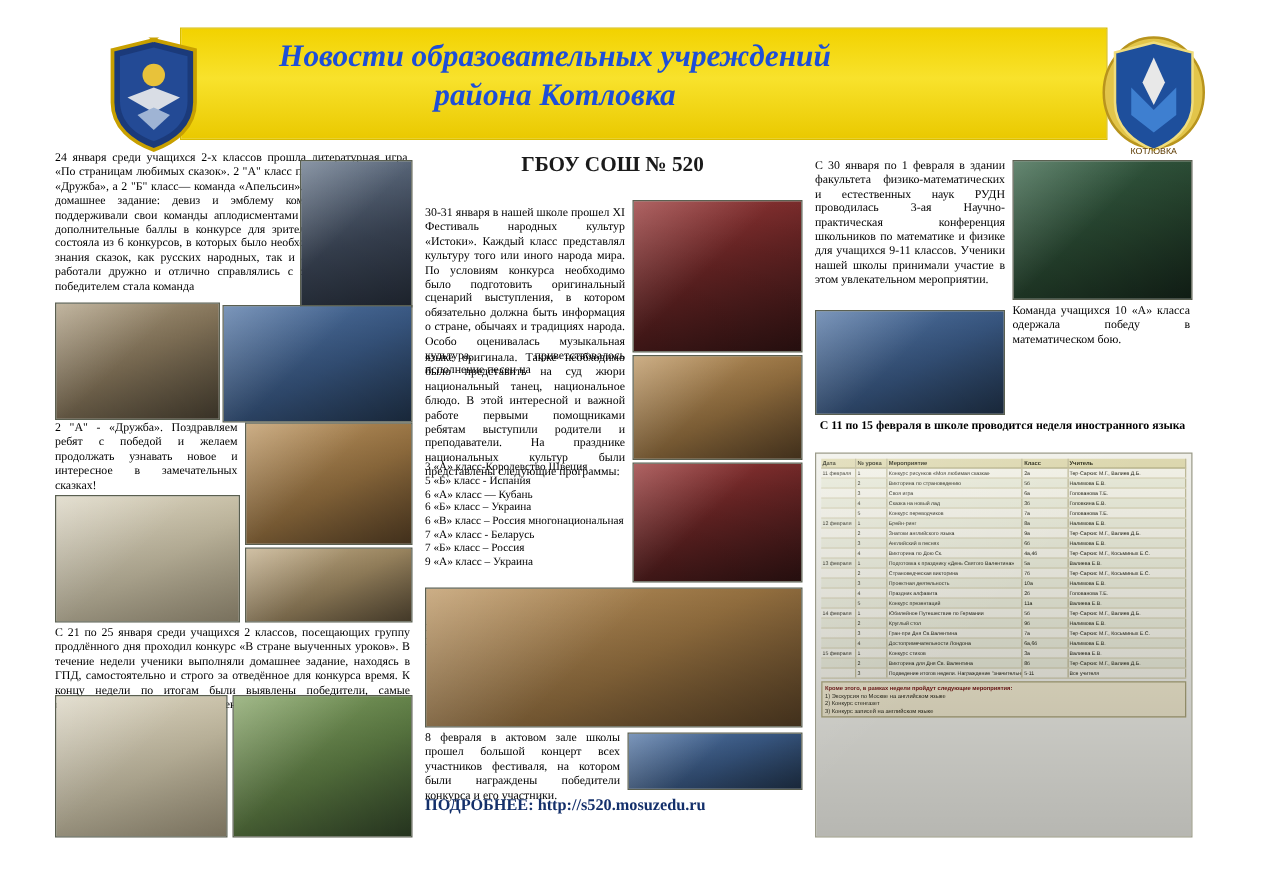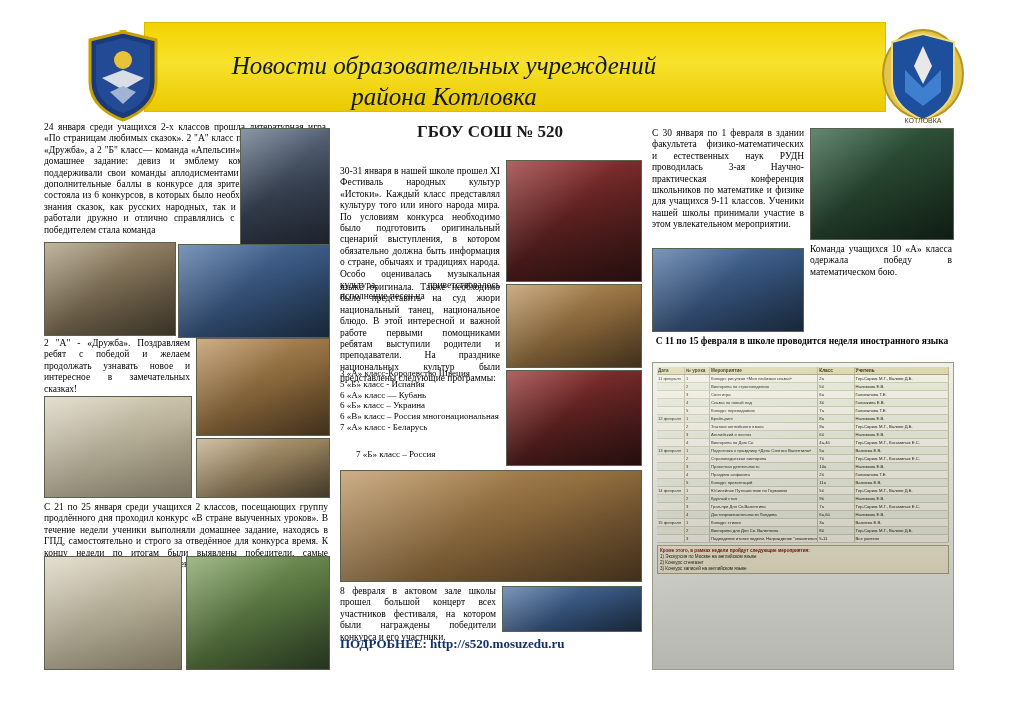--- a/index.html
+++ b/index.html
@@ -30,29 +30,29 @@
     left: 120px;
     top: 0px;
     width: 740px;
     height: 88px;
     background: linear-gradient(to bottom, #f2d200 0%, #f8e22c 45%, #eac900 100%);
     border: 1px solid #d9bd00;
   }
   .header-title {
     position: absolute;
     left: 140px;
-    top: 28px;
+    top: 8px;
     width: 560px;
     text-align: center;
     font-family: "Liberation Serif", serif;
     font-style: italic;
-    font-weight: normal;
+    font-weight: bold;
     font-size: 25px;
     line-height: 31px;
-    color: #0f172a;
+    color: #1d4ed8;
   }
   .header-date {
     position: absolute;
     left: 715px;
     top: 37px;
     width: 140px;
     text-align: center;
     font-family: "Liberation Serif", serif;
     font-weight: bold;
     font-size: 18px;
@@ -258,21 +258,21 @@
 
   <div class="photo ph-warm" style="position:absolute;left:506px;top:284px;width:134px;height:82px;"></div>
 
   <div style="position:absolute;left:340px;top:368px;width:160px;">
     <p class="txt small" style="margin:0">3 «А» класс-Королевство Швеция</p>
     <p class="txt small" style="margin:0">5 «Б» класс - Испания</p>
     <p class="txt small" style="margin:0">6 «А» класс — Кубань</p>
     <p class="txt small" style="margin:0">6 «Б» класс – Украина</p>
     <p class="txt small" style="margin:0">6 «В» класс – Россия многонациональная</p>
     <p class="txt small" style="margin:0">7 «А» класс - Беларусь</p>
-    <p class="txt small" style="margin:16px">7 «Б» класс – Россия</p>
+    <p class="txt small" style="margin:0">7 «Б» класс – Россия</p>
     <p class="txt small" style="margin:0">9 «А» класс – Украина</p>
     <p class="txt small" style="margin:16px">9 «Б» класс - Армения</p>
     <p class="txt small" style="margin:0">10 «А» класс – Кубанские казаки</p>
     <p class="txt small" style="margin:0">11 «А» класс - Башкирия</p>
   </div>
 
   <div class="photo ph-stage" style="position:absolute;left:506px;top:370px;width:134px;height:94px;"></div>
 
   <div class="photo ph-warm" style="position:absolute;left:340px;top:470px;width:300px;height:110px;"></div>
 

